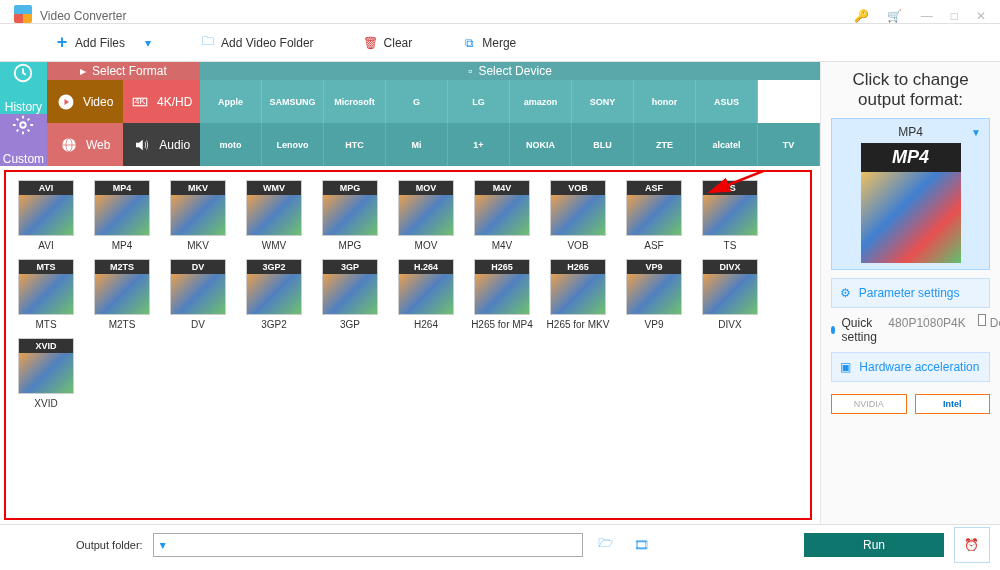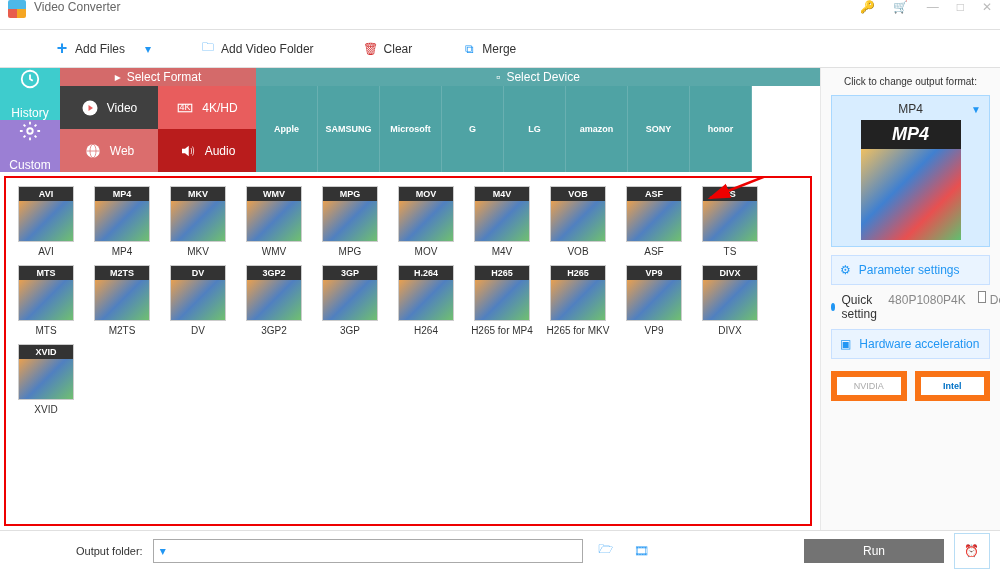--- a/index.html
+++ b/index.html
@@ -1,17 +1,17 @@
 <!DOCTYPE html>
 <html><head>
 <meta charset="utf-8">
 <style>
 *{box-sizing:border-box;margin:0;padding:0;font-family:Arial,sans-serif;font-size:12px}
 body{width:1000px;height:570px;overflow:hidden;background:#fff}
-.titlebar{height:30px;display:flex;align-items:flex-start;padding:0 8px;border-bottom:1px solid #e0e0e0}
+.titlebar{height:24px;display:flex;align-items:flex-end;padding:0 14px;border-bottom:1px solid #e0e0e0}
 .logo{width:18px;height:18px;background:conic-gradient(#4db8e8 0deg 90deg,#f5a623 90deg 180deg,#e85d4d 180deg 270deg,#4db8e8 270deg);border-radius:2px;margin-right:8px}
 .titlebar-text{color:#666;flex:1}
 .titlebar-btns{display:flex;gap:18px;color:#bbb;font-size:14px}
 .titlebar-btns span{cursor:pointer}
 .toolbar{height:38px;display:flex;align-items:center;padding:0 15px 0 55px;gap:50px;border-bottom:1px solid #e0e0e0}
 .toolbar-btn{display:flex;align-items:center;gap:6px;cursor:pointer;color:#333}
 .toolbar-btn .ic{width:14px;height:14px;display:inline-flex;align-items:center;justify-content:center}
 .plus-ic{color:#2196f3;font-size:18px;font-weight:bold}
 .dropdown-ic{color:#2196f3;margin-left:-30px}
 .folder-ic{color:#2196f3}
@@ -23,64 +23,64 @@
 .side-tabs{width:60px;display:flex;flex-direction:column}
 .side-tab{flex:1;display:flex;flex-direction:column;align-items:center;justify-content:center;gap:16px;color:#fff;font-size:10px;cursor:pointer}
 .side-tab.history{background:#3ecccd}
 .side-tab.custom{background:#9b7fd4}
 .side-tab svg{width:22px;height:22px}
 .mid-tabs{width:196px;display:flex;flex-direction:column}
 .mid-row{flex:1;display:flex}
 .mid-tab{flex:1;display:flex;align-items:center;justify-content:center;gap:8px;color:#fff;font-size:11px;cursor:pointer}
 .mid-header{height:18px;background:#d46a6a;color:#fff;font-size:10px;display:flex;align-items:center;justify-content:center;gap:6px}
 .v-tab{background:#e85d5d}
-.v-tab.active{background:#404040}
+.v-tab.active{background:#a16207}
 .hd-tab{background:#e85d5d}
 .w-tab{background:#db6d6d}
-.a-tab{background:#b91c1c}
+.a-tab{background:#404040}
 .device-grid{flex:1;display:flex;flex-direction:column}
 .dev-header{height:18px;background:#5aa8a9;color:#fff;font-size:10px;display:flex;align-items:center;justify-content:center;gap:6px}
 .dev-rows{flex:1;display:flex;flex-direction:column}
 .dev-row{flex:1;display:flex}
 .dev-cell{width:62px;display:flex;align-items:center;justify-content:center;color:#fff;font-size:9px;font-weight:bold;cursor:pointer;border-right:1px solid rgba(255,255,255,0.15)}
 .dev-row:first-child .dev-cell{background:#5fb5b6}
 .dev-row:last-child .dev-cell{background:#4fa3a4}
 .format-grid{flex:1;border:2px solid #e00;margin:4px 8px 4px 4px;padding:8px;overflow-y:auto;position:relative}
 .fg-inner{display:flex;flex-wrap:wrap;gap:8px 12px;align-content:flex-start}
 .fmt-item{width:64px;display:flex;flex-direction:column;align-items:center;gap:4px;cursor:pointer}
 .fmt-icon{width:56px;height:56px;border:1px solid #ccc;background:#f8f8f8;display:flex;flex-direction:column;align-items:center;position:relative;overflow:hidden}
 .fmt-badge{width:100%;height:14px;background:#333;color:#fff;font-size:9px;font-weight:bold;display:flex;align-items:center;justify-content:center}
 .fmt-body{flex:1;width:100%;background:linear-gradient(135deg,#e8a050 0%,#5080c0 50%,#70c070 100%);position:relative}
 .fmt-label{font-size:10px;color:#333;text-align:center}
 .arrow-svg{position:absolute;top:-40px;right:-45px;pointer-events:none;z-index:5}
 .right-col{width:180px;padding:8px 10px;background:#fafafa;border-left:1px solid #e8e8e8;display:flex;flex-direction:column;gap:8px}
-.rc-label{font-size:10px;color:#333;text-align:center}
+.rc-label{font-size:17px;color:#333;text-align:center}
 .output-box{border:1px solid #a8d8ff;background:#d8edff;padding:6px;display:flex;flex-direction:column;align-items:center;gap:4px;cursor:pointer}
 .ob-header{width:100%;display:flex;justify-content:center;align-items:center;position:relative;font-size:12px;color:#333}
 .ob-caret{position:absolute;right:2px;color:#2196f3;font-size:10px}
 .ob-preview{width:100px;height:120px;background:#333;display:flex;flex-direction:column}
 .ob-badge{background:#222;color:#fff;font-size:18px;font-weight:bold;text-align:center;padding:4px 0;font-style:italic}
 .ob-img{flex:1;background:linear-gradient(135deg,#f0c060 0%,#4080d0 40%,#e85050 70%,#60c070 100%)}
 .param-btn{border:1px solid #c8e0ff;background:#eaf4ff;padding:7px 8px;display:flex;align-items:center;gap:8px;cursor:pointer;color:#2196f3;font-size:11px}
 .qs-section{display:flex;flex-direction:row;gap:4px}
 .qs-title{display:flex;align-items:center;gap:6px;color:#333;font-size:11px}
 .qs-dot{width:8px;height:8px;border-radius:50%;background:#2196f3}
 .qs-labels{display:flex;justify-content:space-between;font-size:9px;color:#888;padding:0 4px}
 .qs-slider{height:4px;background:linear-gradient(90deg,#7ec77e 0%,#f0d060 50%,#e85050 100%);border-radius:2px;position:relative;margin:2px 4px}
 .qs-thumb{position:absolute;width:8px;height:12px;background:#fff;border:1px solid #888;left:0;top:-4px;cursor:pointer}
 .hw-btn{border:1px solid #c8e0ff;background:#eaf4ff;padding:7px 8px;display:flex;align-items:center;gap:8px;cursor:pointer;color:#2196f3;font-size:11px}
 .hw-logos{display:flex;gap:8px;padding:4px 0}
-.hw-logo{flex:1;border:6px solid #f97316;padding:4px;text-align:center;font-size:9px;color:#aaa;background:#fff}
+.hw-logo{flex:1;border:1px solid #f97316;padding:4px;text-align:center;font-size:9px;color:#aaa;background:#fff}
 .hw-logo.intel{color:#0071c5;font-weight:bold}
 .bottom-bar{height:40px;display:flex;align-items:center;padding:0 10px 0 76px;gap:10px;border-top:1px solid #e0e0e0}
 .of-label{font-size:11px;color:#333}
 .of-input{flex:1;max-width:430px;height:24px;border:1px solid #aaa;padding:0 6px;font-size:11px;display:flex;align-items:center;justify-content:space-between}
 .of-caret{color:#2196f3}
 .of-btn{width:26px;height:24px;display:flex;align-items:center;justify-content:center;color:#2196f3;cursor:pointer;font-size:16px}
-.run-btn{width:140px;height:24px;background:#737373;color:#fff;font-size:20px;display:flex;align-items:center;justify-content:center;cursor:pointer;margin-left:auto}
+.run-btn{width:140px;height:24px;background:#0f766e;color:#fff;font-size:20px;display:flex;align-items:center;justify-content:center;cursor:pointer;margin-left:auto}
 .clock-btn{width:36px;height:36px;border:1px solid #b8ddf5;display:flex;align-items:center;justify-content:center;color:#1ba8f0;cursor:pointer;font-size:16px}
 </style>
 </head>
 <body>
 
 <div class="titlebar">
   <div class="logo"></div>
   <div class="titlebar-text">Video Converter</div>
   <div class="titlebar-btns">
     <span>🔑</span>
@@ -177,20 +177,33 @@
         <div class="dev-rows">
           <div class="dev-row" id="dev-row-1">
               <div class="dev-cell">Apple</div>
               <div class="dev-cell">SAMSUNG</div>
               <div class="dev-cell">Microsoft</div>
               <div class="dev-cell">G</div>
               <div class="dev-cell">LG</div>
               <div class="dev-cell">amazon</div>
               <div class="dev-cell">SONY</div>
               <div class="dev-cell">honor</div>
+              <div class="dev-cell">ASUS</div>
+            </div>
+          <div class="dev-row" id="dev-row-2">
+              <div class="dev-cell">moto</div>
+              <div class="dev-cell">Lenovo</div>
+              <div class="dev-cell">HTC</div>
+              <div class="dev-cell">Mi</div>
+              <div class="dev-cell">1+</div>
+              <div class="dev-cell">NOKIA</div>
+              <div class="dev-cell">BLU</div>
+              <div class="dev-cell">ZTE</div>
+              <div class="dev-cell">alcatel</div>
+              <div class="dev-cell">TV</div>
             </div>
         </div>
       </div>
     </div>
 
     <div class="format-grid">
       <svg class="arrow-svg" width="200" height="120">
         <defs>
             <marker id="ah" markerWidth="10" markerHeight="10" refX="8" refY="3" orient="auto">
               <path d="M0,0 L9,3 L0,6 z" fill="#e00"></path>

